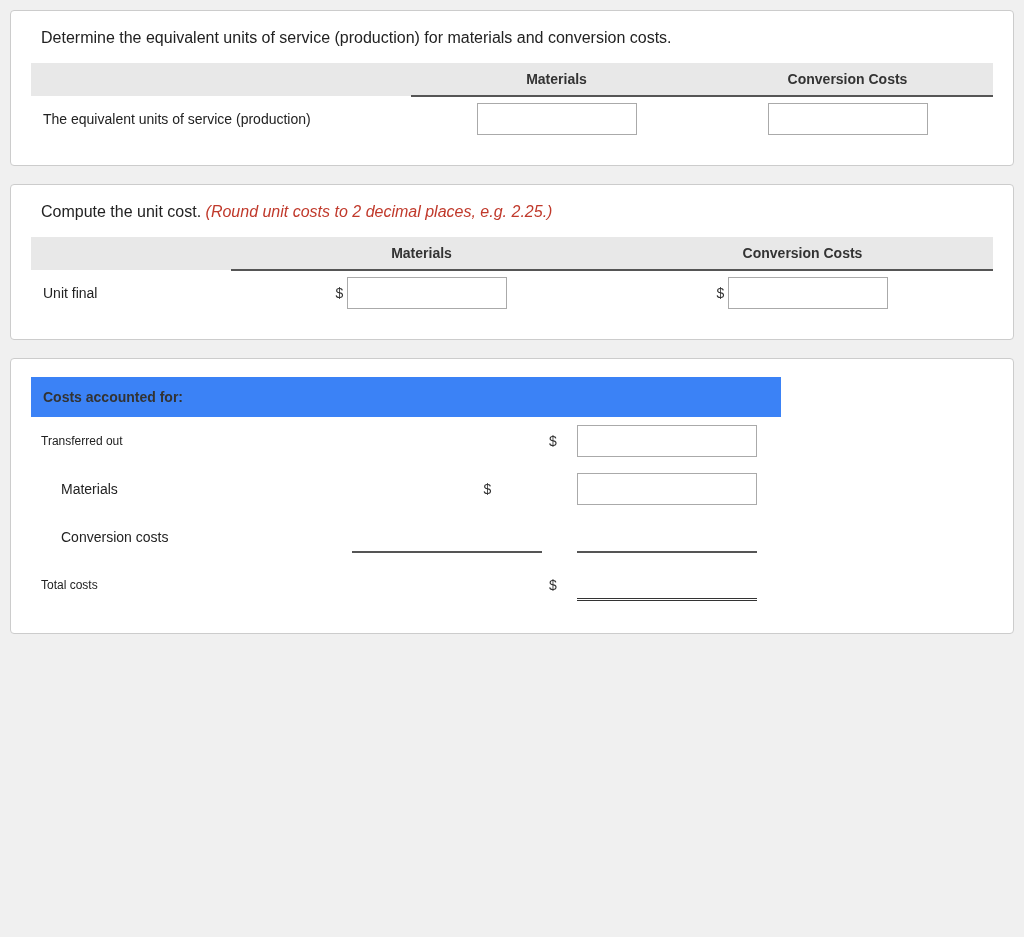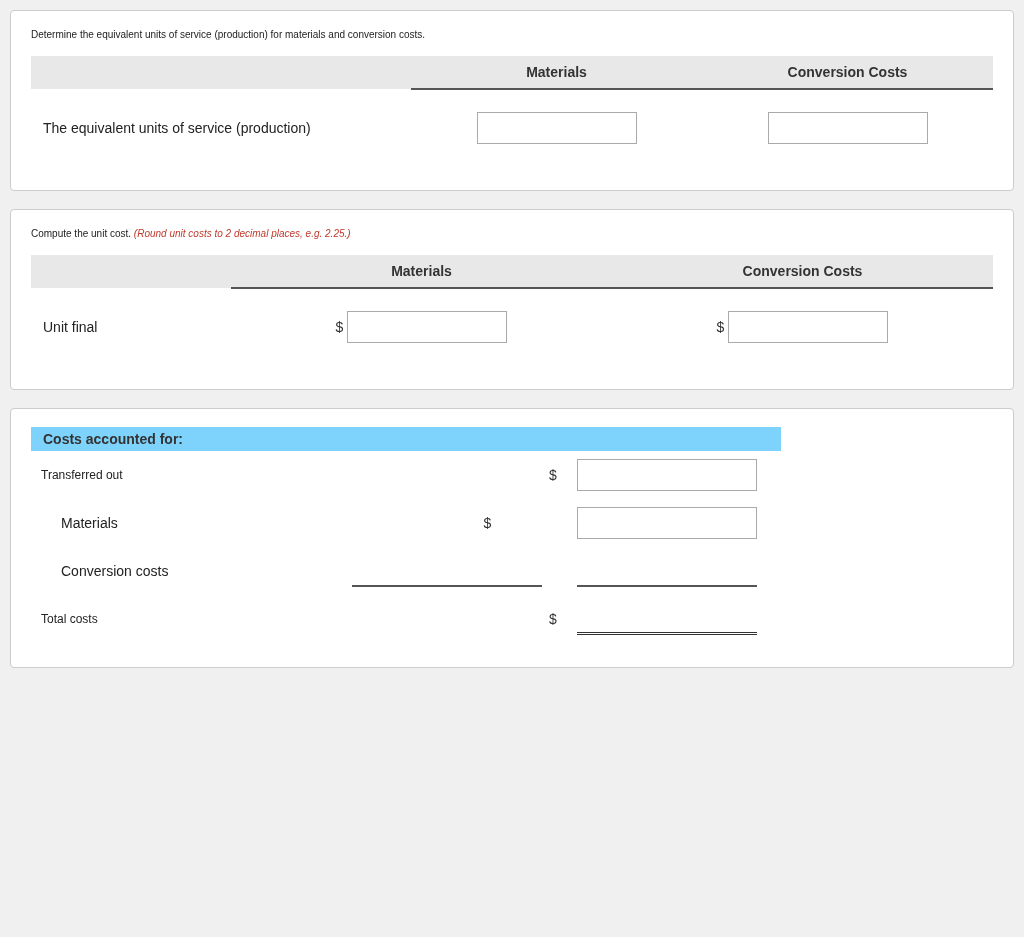--- a/index.html
+++ b/index.html
@@ -15,23 +15,24 @@
       color: #333;
     }
     .section {
       background: #fff;
       border: 1px solid #ccc;
       border-radius: 4px;
       margin-bottom: 18px;
       padding: 18px 20px 24px 20px;
     }
     .section-intro {
-      font-size: 10px;
+      font-size: 16px;
       margin-bottom: 16px;
       color: #222;
+      margin-left: 10px;
     }
     .red-italic {
       color: #c0392b;
       font-style: italic;
     }
     table {
       border-collapse: collapse;
       width: 100%;
     }
     .header-row th {
@@ -41,21 +42,21 @@
       padding: 8px 12px;
       border-bottom: 2px solid #555;
       font-size: 14px;
     }
     .header-row th:first-child {
       text-align: left;
       background: #e8e8e8;
       border-bottom: none;
     }
     .data-row td {
-      padding: 22px 12px;
+      padding: 6px 12px;
       vertical-align: middle;
     }
     .data-row td:first-child {
       font-size: 14px;
       color: #222;
     }
     .input-cell {
       text-align: center;
     }
     .input-wrapper {
@@ -84,23 +85,23 @@
     .s1-table th.col-conversion {
       border-bottom: 2px solid #555;
       min-width: 180px;
     }
     .s1-table th.col-label {
       border-bottom: none;
       background: #e8e8e8;
       width: 380px;
     }
     .costs-header {
-      background: #7dd3fc;
+      background: #3b82f6;
       font-weight: bold;
-      padding: 4px 12px;
+      padding: 12px 12px;
       font-size: 14px;
       margin-bottom: 0;
     }
     .costs-table {
       width: 750px;
     }
     .costs-table td {
       padding: 8px 10px;
       vertical-align: middle;
     }

